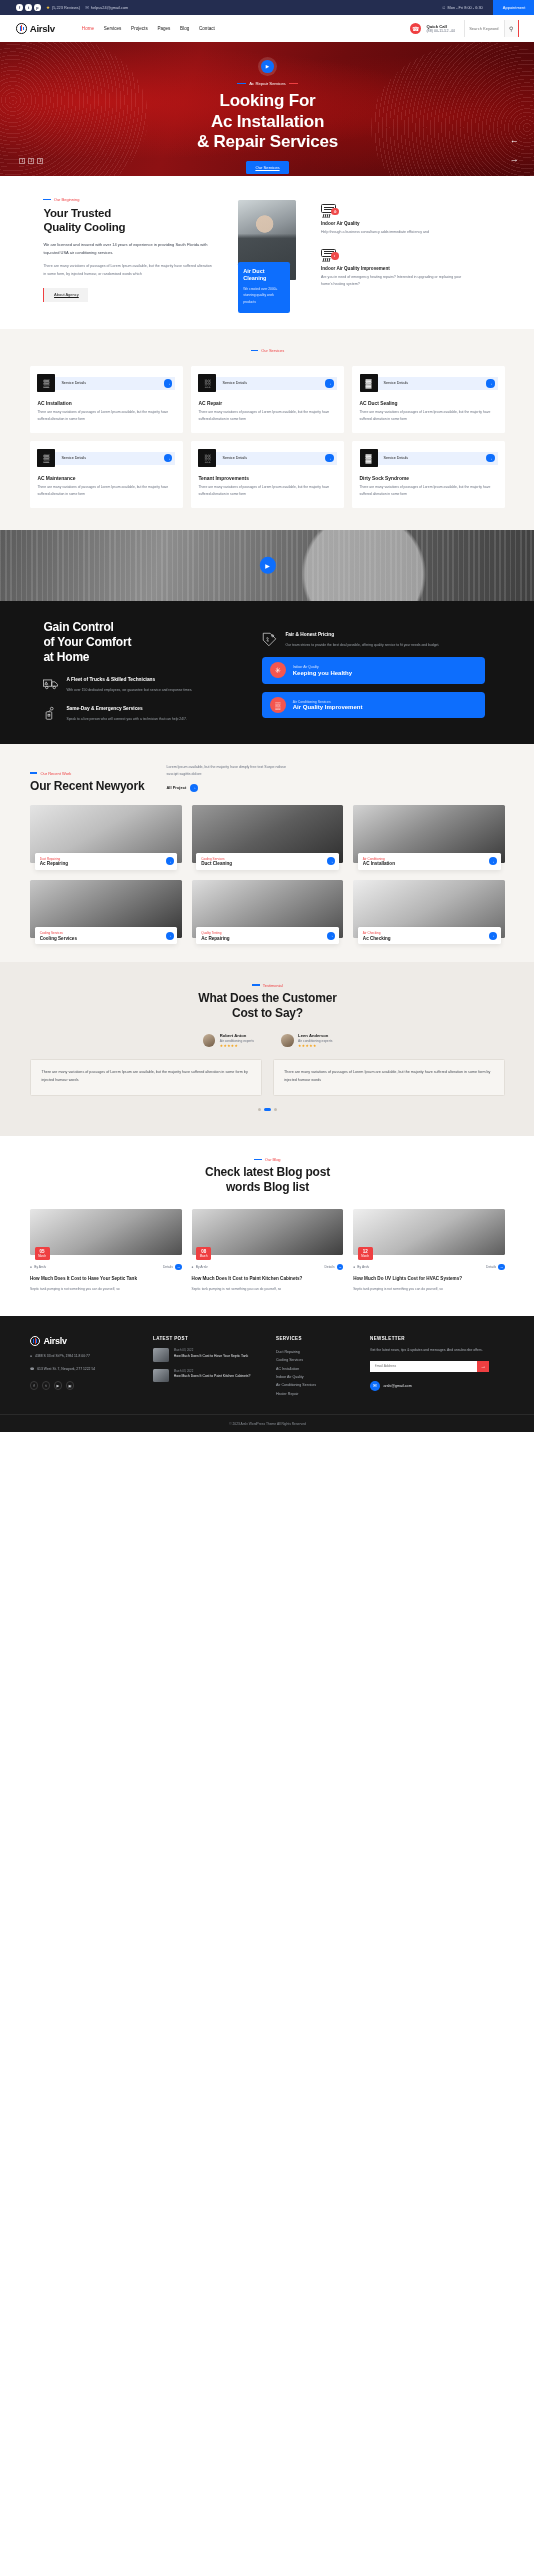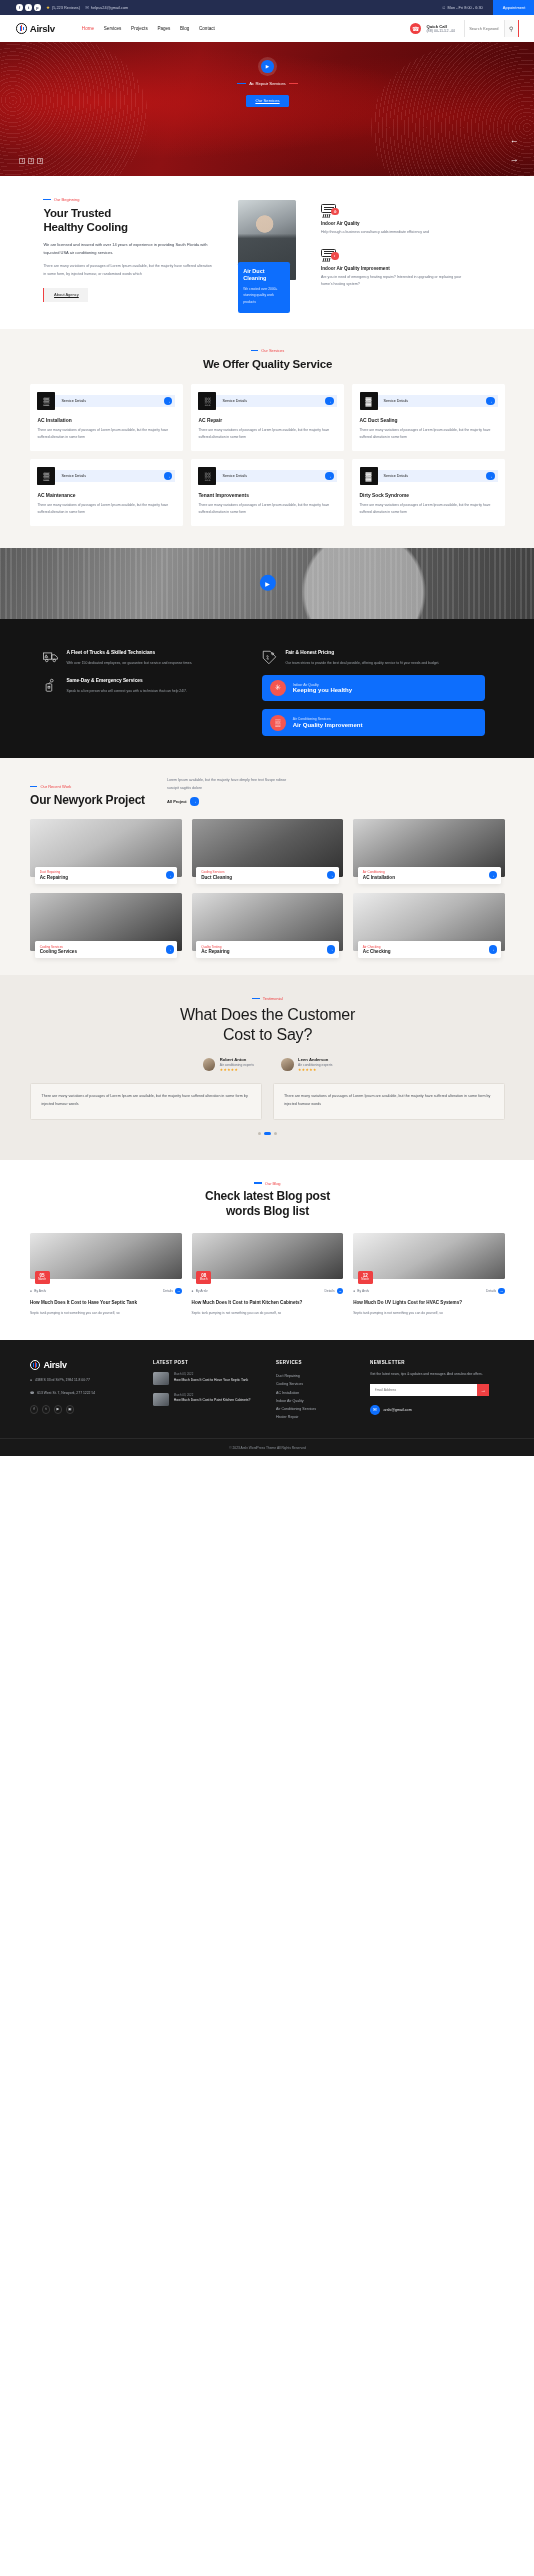--- a/index.html
+++ b/index.html
@@ -234,21 +234,21 @@
     box-shadow:0 1.5px 5.2px rgba(0,0,0,.09);
   }
   .pj-tag .t1 { font-size:3.1px; color:#ef3f41; }
   .pj-tag .t2 { font-size:4.6px; font-weight:bold; margin-top:0.7px; }
   .pj-tag .circ { width:8.2px; height:8.2px; border-radius:50%; background:#0d6efd; color:#fff;
     display:flex; align-items:center; justify-content:center; font-size:4.5px; }
   .pj-row2 { margin-top:16.3px; }
 
   
   .testi { background:#eeebe7; padding:21px 0 25px; text-align:center; }
-  .testi h2 { font-size:16px; line-height:1.25; font-weight:normal; letter-spacing:-0.2px; }
+  .testi h2 { font-size:12px; line-height:1.25; font-weight:bold; letter-spacing:-0.2px; }
   .testi-tabs { display:flex; justify-content:center; gap:27px; margin-top:12px; }
   .ttab { display:flex; align-items:center; gap:4.5px; }
   .tav { width:12.6px; height:12.6px; border-radius:50%; background:linear-gradient(150deg,#c9b49b,#6f5a45); }
   .ttab .nm { font-size:4.2px; font-weight:bold; text-align:left; }
   .ttab .rl { font-size:3.3px; color:#6b7280; text-align:left; margin-top:0.7px; }
   .stars { color:#f5a623; font-size:3.7px; letter-spacing:0.4px; margin-top:1.5px; text-align:left; }
   .testi-cards { display:flex; gap:10.4px; margin-top:10.4px; }
   .tcard { flex:1; background:#f7f5f2; border:0.7px solid #e2ded8; border-radius:1.5px; padding:9.7px 10.4px; text-align:left; }
   .tcard p { font-size:3.7px; line-height:2.1; color:#4b5058; }
   .tdots { display:flex; justify-content:center; gap:3px; margin-top:12px; }
@@ -375,20 +375,25 @@
 <div class="hero">
   <div class="hero-inner">
     <div class="play-btn">
         <i>▶</i>
       </div>
     <div class="hero-tag">
       <span class="ln"></span>
       <span>Ac Repair Services</span>
       <span class="ln ln2"></span>
     </div>
+    <h1>
+      <span>Looking For</span><br>
+      <span>Ac Installation</span><br>
+      <span>&amp; Repair Services</span>
+    </h1>
     <div><a class="hero-btn" href="#">Our Services</a></div>
   </div>
   <div class="dots">
     <span>1</span>
     <span>2</span>
     <span>3</span>
   </div>
   <div class="arr up">←</div>
   <div class="arr dn">→</div>
 </div>
@@ -396,21 +401,21 @@
 <div class="about">
   <div class="wrap">
     <div class="about-grid">
       <div class="about-left">
         <div class="eyebrow">
           <span class="ln"></span>
           <span>Our Beginning</span>
         </div>
         <h2 class="sec-title">
           <span>Your Trusted</span><br>
-          <span>Healthy Cooling</span>
+          <span>Quality Cooling</span>
         </h2>
         <p class="p-lead">We are licensed and insured with over 14 years of experience in providing South Florida with top-rated USA air conditioning services.</p>
         <p class="p-sm">There are many variations of passages of Lorem Ipsum available, but the majority have suffered alteration in some form, by injected humour, or randomised words which</p>
         <a class="btn-outline" href="#">About Agency</a>
       </div>
 
       <div class="about-mid">
         <div class="about-photo"></div>
         <div class="duct-card">
           <h4>
@@ -460,21 +465,20 @@
     </div>
   </div>
 </div>
 
 <div class="services">
   <div class="wrap">
     <div class="eyebrow">
       <span class="ln"></span>
       <span>Our Services</span>
     </div>
-    <h2 class="sec-title">We Offer Quality Service</h2>
     <div class="svc-grid">
 
       <div class="svc-card">
         <div class="svc-top">
           <div class="svc-ic">▒</div>
           <div class="svc-det">
             <span>Service Details</span>
             <span class="circ">→</span>
           </div>
         </div>
@@ -547,20 +551,25 @@
 </div>
 
 <div class="videoband">
   <div class="play">▶</div>
 </div>
 
 <div class="gain">
   <div class="wrap">
     <div class="gain-grid">
       <div class="gain-left">
+        <h2>
+          <span>Gain Control</span><br>
+          <span>of Your Comfort</span><br>
+          <span>at Home</span>
+        </h2>
         <div class="gfeat">
           <div class="gic">
             <svg viewBox="0 0 26 20" width="16.3" height="13.4" fill="none" stroke="#fff" stroke-width="1.1">
               <rect x="1" y="4" width="13" height="10"></rect>
                 <path d="M14 7h5l4 4v3h-9z"></path>
               <circle cx="6" cy="16" r="2"></circle>
                 <circle cx="18" cy="16" r="2"></circle>
               <path d="M5 7l2.5 4H3z"></path>
             </svg>
           </div>
@@ -621,21 +630,21 @@
 </div>
 
 <div class="projects">
   <div class="wrap">
     <div class="pj-head">
       <div>
         <div class="eyebrow">
           <span class="ln"></span>
           <span>Our Recent Work</span>
         </div>
-        <h2>Our Newyork Project</h2>
+        <h2>Our Recent Newyork</h2>
       </div>
       <div class="pj-head-r">
         <p>Lorem Ipsum available, but the majority have dimply free text Suspe ndisse suscipit sagittis dolore</p>
         <div class="all-proj">
           <span>All Project</span>
           <span class="circ">→</span>
         </div>
       </div>
     </div>
 

